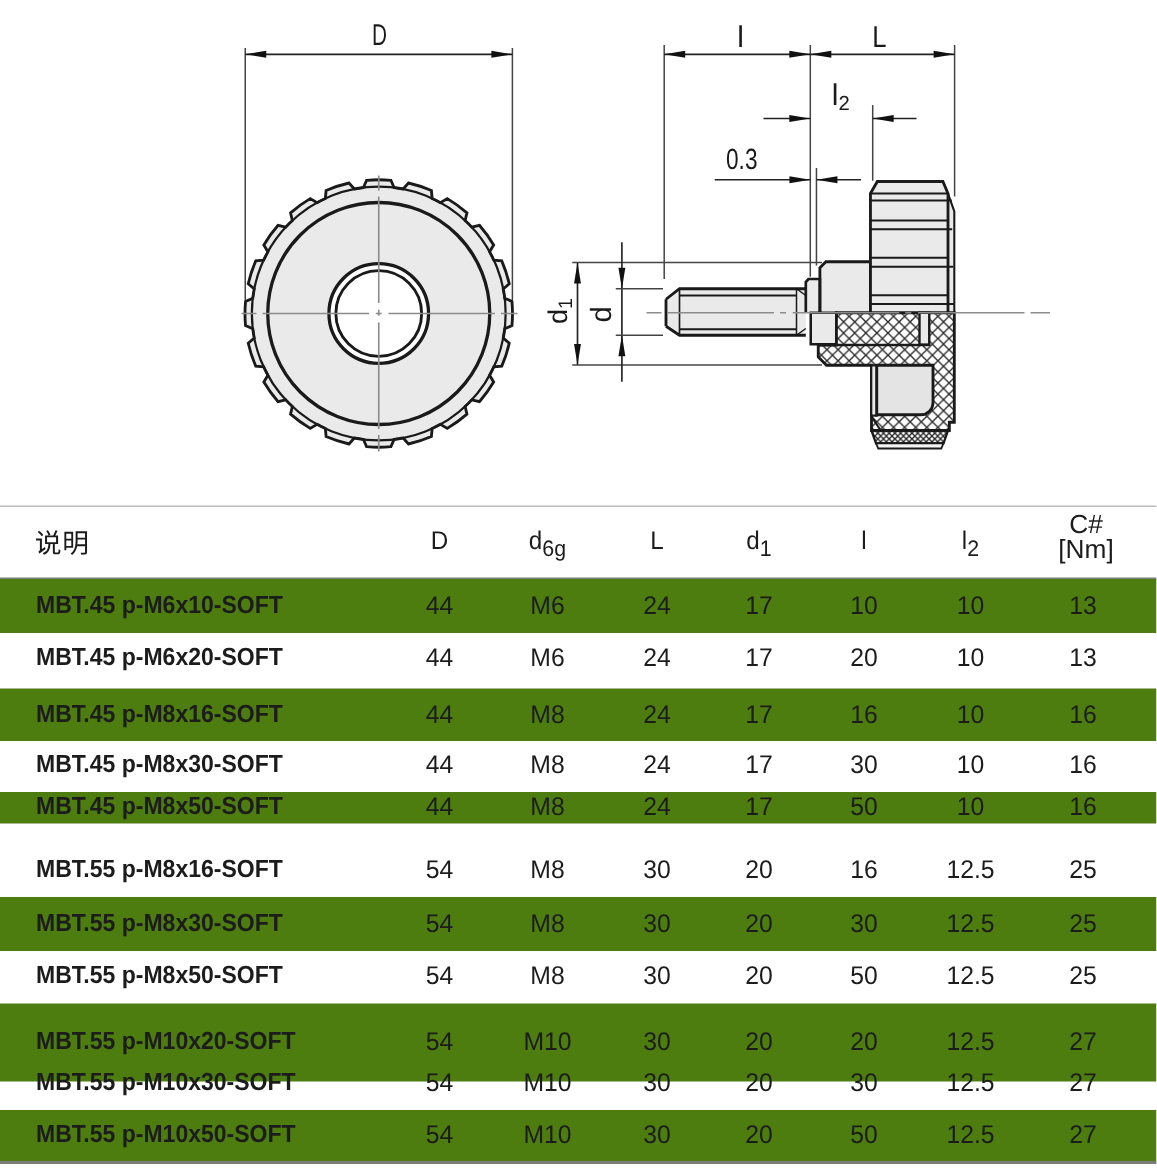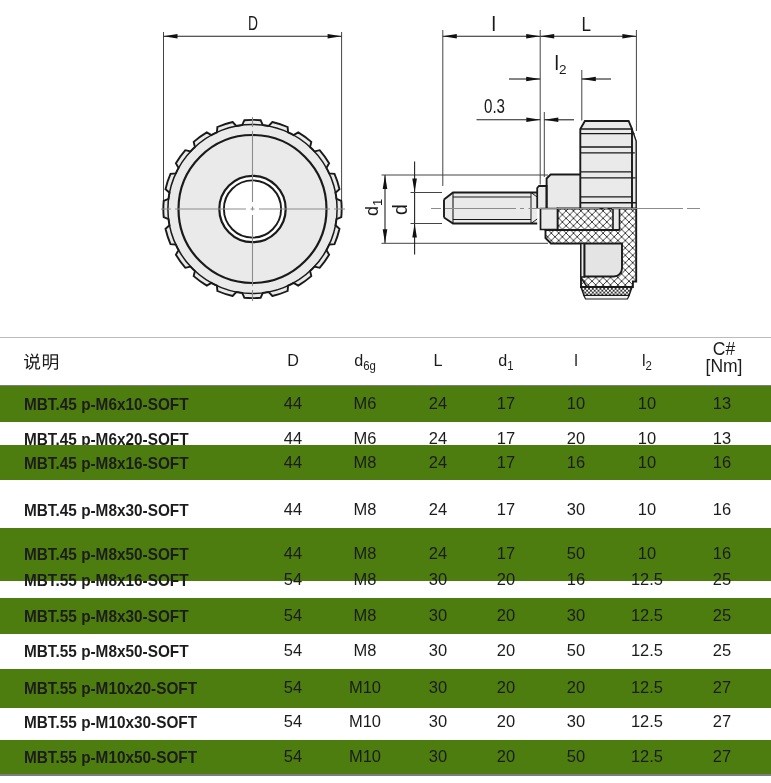--- a/index.html
+++ b/index.html
@@ -3,21 +3,21 @@
 <meta charset="utf-8">
 <style>
   html,body{margin:0;padding:0;background:#ffffff;width:771px;height:783px;overflow:hidden;}
   body{font-family:"Liberation Sans", sans-serif;position:relative;}
   .abs{position:absolute;}
   .row{position:absolute;left:0;width:771px;}
   .gray{background:#4d7c0f;}
   .lbl{position:absolute;left:24px;top:50%;transform:translateY(-50%) scaleX(0.93);transform-origin:0 50%;font-weight:bold;font-size:16.5px;color:#1c1c1c;white-space:nowrap;}
   .num{position:absolute;top:50%;width:60px;text-align:center;transform:translateY(-50%) scaleX(0.97);font-size:17px;color:#1c1c1c;white-space:nowrap;}
   .hnum{position:absolute;width:70px;text-align:center;font-size:17px;color:#1c1c1c;transform:scaleX(0.95);white-space:nowrap;}
-  sub{font-size:12px;}
+  sub{font-size:15px;}
 </style>
 </head>
 <body>
 <svg class="abs" style="left:0;top:0" width="771" height="335" viewBox="0 0 771 335">
 <defs>
 <pattern id="xh" width="7.4" height="7.4" patternUnits="userSpaceOnUse">
   <path d="M-1 8.4 L8.4 -1 M-1 -1 L8.4 8.4" stroke="#2a2a2a" stroke-width="0.9" fill="none"></path>
 </pattern>
 <pattern id="xh2" width="3.8" height="3.8" patternUnits="userSpaceOnUse">
   <path d="M-1 4.8 L4.8 -1 M-1 -1 L4.8 4.8" stroke="#2a2a2a" stroke-width="0.9" fill="none"></path>
@@ -165,41 +165,41 @@
 <div class="row" style="top:421.5px;height:35.33px;">
 <span class="lbl">MBT.45 p-M6x20-SOFT</span>
 <span class="num" style="left:262.5px;">44</span>
 <span class="num" style="left:335.0px;">M6</span>
 <span class="num" style="left:408.0px;">24</span>
 <span class="num" style="left:476.0px;">17</span>
 <span class="num" style="left:546.0px;">20</span>
 <span class="num" style="left:616.5px;">10</span>
 <span class="num" style="left:691.5px;">13</span>
 </div>
-<div class="row gray" style="top:445px;height:35.33px;">
+<div class="row gray" style="top:459px;height:35.33px;">
 <span class="lbl">MBT.45 p-M8x16-SOFT</span>
 <span class="num" style="left:262.5px;">44</span>
 <span class="num" style="left:335.0px;">M8</span>
 <span class="num" style="left:408.0px;">24</span>
 <span class="num" style="left:476.0px;">17</span>
 <span class="num" style="left:546.0px;">16</span>
 <span class="num" style="left:616.5px;">10</span>
 <span class="num" style="left:691.5px;">16</span>
 </div>
 <div class="row" style="top:492.2px;height:35.33px;">
 <span class="lbl">MBT.45 p-M8x30-SOFT</span>
 <span class="num" style="left:262.5px;">44</span>
 <span class="num" style="left:335.0px;">M8</span>
 <span class="num" style="left:408.0px;">24</span>
 <span class="num" style="left:476.0px;">17</span>
 <span class="num" style="left:546.0px;">30</span>
 <span class="num" style="left:616.5px;">10</span>
 <span class="num" style="left:691.5px;">16</span>
 </div>
-<div class="row gray" style="top:527.5px;height:53px;">
+<div class="row gray" style="top:527.5px;height:21px;">
 <span class="lbl">MBT.45 p-M8x50-SOFT</span>
 <span class="num" style="left:262.5px;">44</span>
 <span class="num" style="left:335.0px;">M8</span>
 <span class="num" style="left:408.0px;">24</span>
 <span class="num" style="left:476.0px;">17</span>
 <span class="num" style="left:546.0px;">50</span>
 <span class="num" style="left:616.5px;">10</span>
 <span class="num" style="left:691.5px;">16</span>
 </div>
 <div class="row" style="top:562.8px;height:35.33px;">
@@ -225,21 +225,21 @@
 <div class="row" style="top:633.5px;height:35.33px;">
 <span class="lbl">MBT.55 p-M8x50-SOFT</span>
 <span class="num" style="left:262.5px;">54</span>
 <span class="num" style="left:335.0px;">M8</span>
 <span class="num" style="left:408.0px;">30</span>
 <span class="num" style="left:476.0px;">20</span>
 <span class="num" style="left:546.0px;">50</span>
 <span class="num" style="left:616.5px;">12.5</span>
 <span class="num" style="left:691.5px;">25</span>
 </div>
-<div class="row gray" style="top:668.8px;height:39px;">
+<div class="row gray" style="top:668.8px;height:52px;">
 <span class="lbl">MBT.55 p-M10x20-SOFT</span>
 <span class="num" style="left:262.5px;">54</span>
 <span class="num" style="left:335.0px;">M10</span>
 <span class="num" style="left:408.0px;">30</span>
 <span class="num" style="left:476.0px;">20</span>
 <span class="num" style="left:546.0px;">20</span>
 <span class="num" style="left:616.5px;">12.5</span>
 <span class="num" style="left:691.5px;">27</span>
 </div>
 <div class="row" style="top:704.2px;height:35.33px;">

